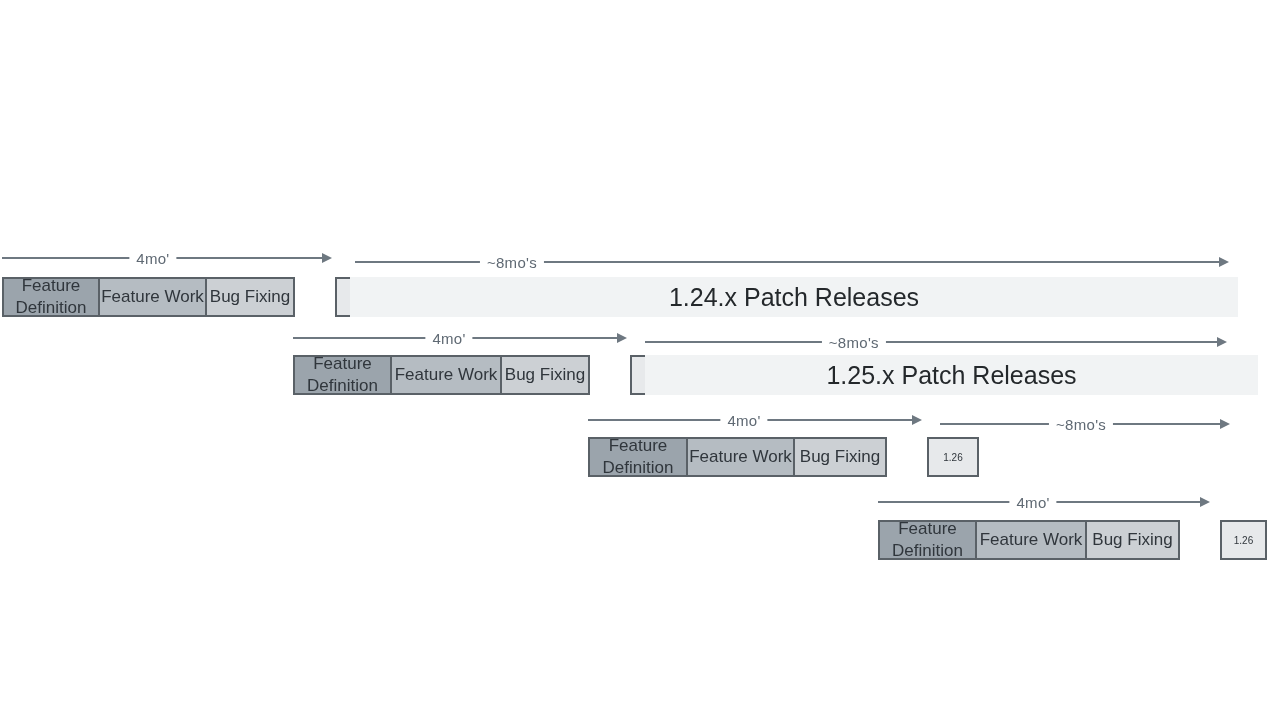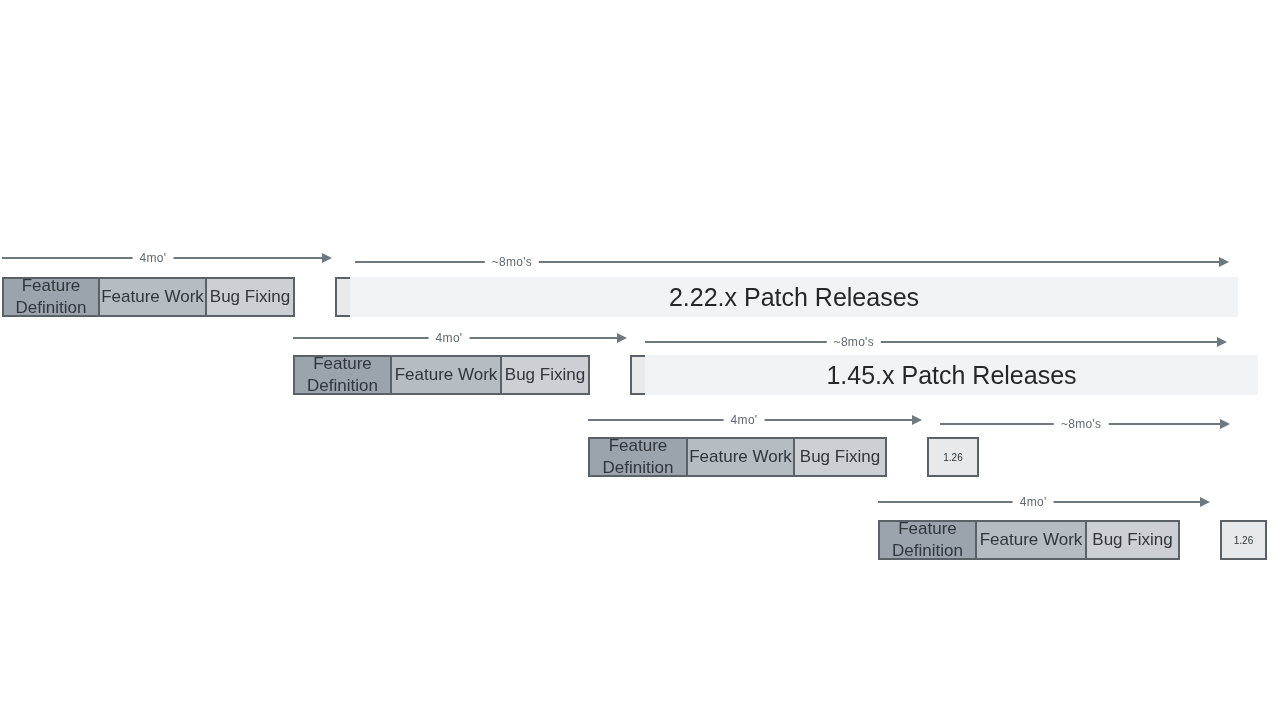--- a/index.html
+++ b/index.html
@@ -17,21 +17,21 @@
   .arrow-head{
     position:absolute;right:-2px;top:-4px;width:0;height:0;
     border-left:10px solid var(--arrow,#6e7881);
     border-top:5px solid transparent;
     border-bottom:5px solid transparent;
   }
   .arrow-label{
     position:absolute;top:1px;transform:translate(-50%,-50%);
     background:var(--background,#fff);
     padding:0 7px;
-    font-size:12px;color:var(--arrow-label-text,#5f6973);
+    font-size:15px;color:var(--arrow-label-text,#5f6973);
     white-space:nowrap;letter-spacing:.3px;
   }
   
   .phase-row{position:absolute;display:flex;height:40px;}
   .phase-box{
     box-sizing:border-box;
     border:2px solid var(--border,#5a6167);
     margin-left:-2px;
     display:flex;align-items:center;justify-content:center;
     text-align:center;
@@ -65,37 +65,37 @@
   <div class="arrow" style="left:355px;top:261px;width:872px">
     <span class="arrow-head"></span>
     <span class="arrow-label" style="left:18%">~8mo's</span>
   </div>
   <div class="phase-row" style="left:2px;top:277px">
     <div class="phase-box fd" style="width:98px">Feature Definition</div>
     <div class="phase-box fw" style="width:109px">Feature Work</div>
     <div class="phase-box bf" style="width:90px">Bug Fixing</div>
     <div class="phase-box ver" style="width:57px">1.24</div>
   </div>
-  <div class="band" style="left:350px;top:277px;width:888px">2.22.x Patch Releases</div>
+  <div class="band" style="left:350px;top:277px;width:888px">1.24.x Patch Releases</div>
 
   <div class="arrow" style="left:293px;top:337px;width:332px">
     <span class="arrow-head"></span>
     <span class="arrow-label" style="left:47%">4mo'</span>
   </div>
   <div class="arrow" style="left:645px;top:341px;width:580px">
     <span class="arrow-head"></span>
     <span class="arrow-label" style="left:36%">~8mo's</span>
   </div>
   <div class="phase-row" style="left:293px;top:355px">
     <div class="phase-box fd" style="width:99px">Feature Definition</div>
     <div class="phase-box fw" style="width:112px">Feature Work</div>
     <div class="phase-box bf" style="width:90px">Bug Fixing</div>
     <div class="phase-box ver" style="width:55px">1.62</div>
   </div>
-  <div class="band" style="left:645px;top:355px;width:613px">1.45.x Patch Releases</div>
+  <div class="band" style="left:645px;top:355px;width:613px">1.25.x Patch Releases</div>
 
   <div class="arrow" style="left:588px;top:419px;width:332px">
     <span class="arrow-head"></span>
     <span class="arrow-label" style="left:47%">4mo'</span>
   </div>
   <div class="arrow" style="left:940px;top:423px;width:288px">
     <span class="arrow-head"></span>
     <span class="arrow-label" style="left:49%">~8mo's</span>
   </div>
   <div class="phase-row" style="left:588px;top:437px">

